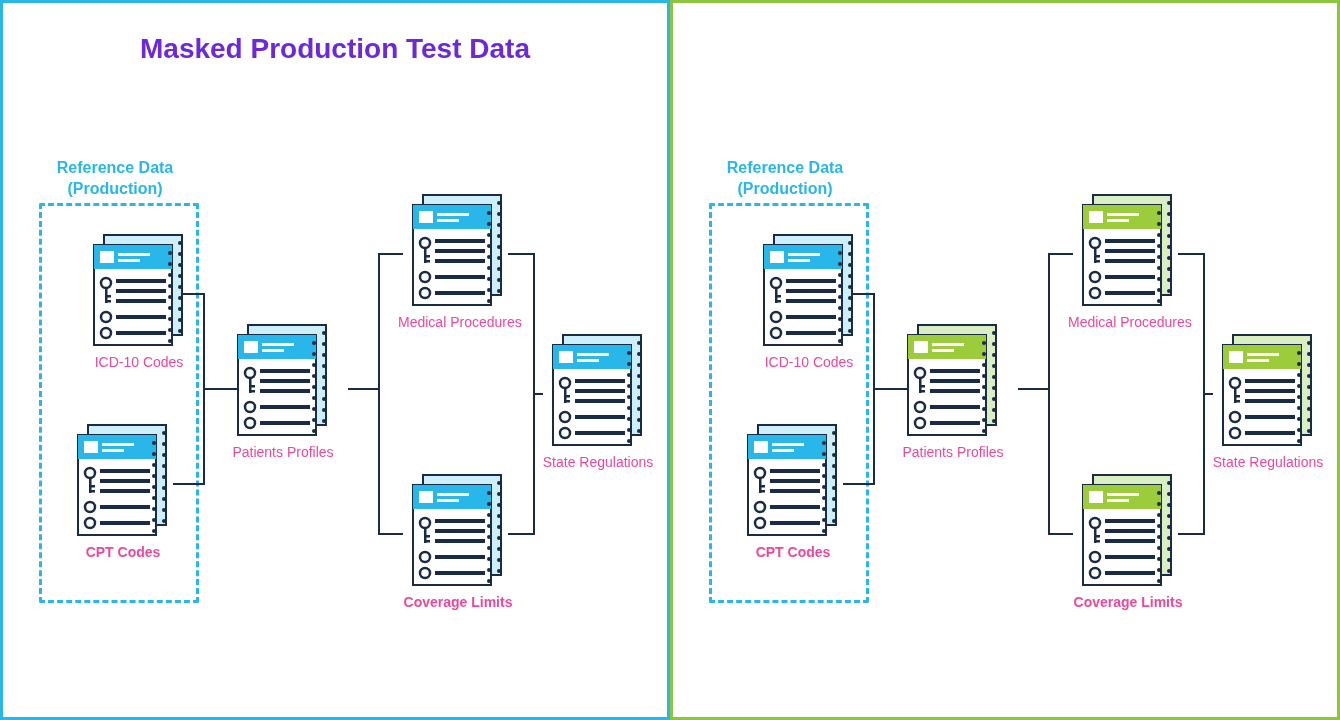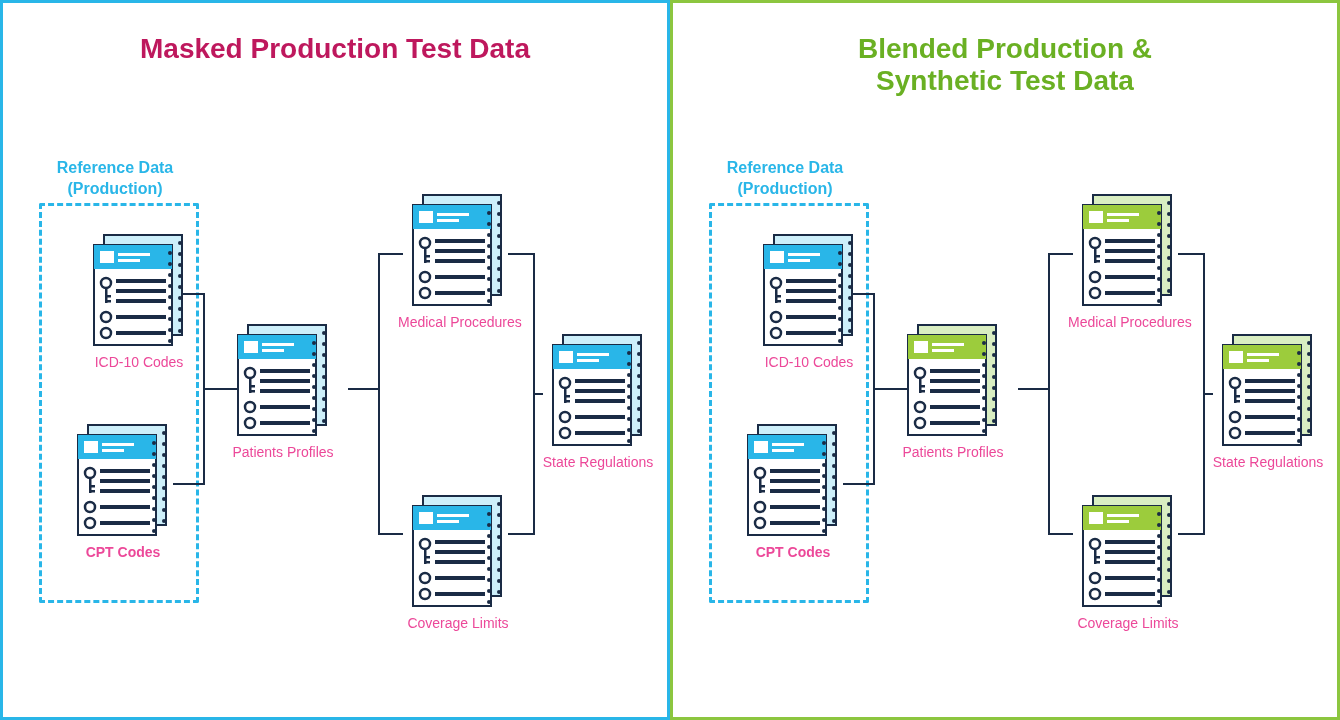--- a/index.html
+++ b/index.html
@@ -18,21 +18,21 @@
     padding: 30px 20px;
   }
   .panel-left { border-color: #29b6e8; }
   .panel-right { border-color: #8cc63f; }
   .panel-title {
     text-align: center;
     font-size: 28px;
     font-weight: 700;
     margin-bottom: 40px;
   }
-  .panel-left .panel-title { color: #be185d; }
+  .panel-left .panel-title { color: #6d28d9; }
   .panel-right .panel-title { color: #6ab023; }
   .ref-label {
     position: absolute;
     left: 42px;
     top: 155px;
     font-size: 16px;
     font-weight: 700;
     color: #29b6e8;
     text-align: center;
     line-height: 1.3;
@@ -56,21 +56,21 @@
     font-size: 14px;
     color: #ec4899;
     margin-top: 6px;
     white-space: nowrap;
   }
   
   .pos-icd   { left: 76px;  top: 230px; }
   .pos-cpt   { left: 60px;  top: 420px; font-weight: bold; }
   .pos-pat   { left: 220px; top: 320px; }
   .pos-med   { left: 395px; top: 190px; }
-  .pos-cov   { left: 395px; top: 491px; }
+  .pos-cov   { left: 395px; top: 470px; font-weight: bold; }
   .pos-state { left: 535px; top: 330px; }
 
   
   .conn {
     position: absolute;
     border-color: #1a2b45;
     border-style: solid;
     border-width: 0;
   }
   .h { border-top-width: 2px; height: 0; }
@@ -391,21 +391,20 @@
           <circle cx="78" cy="75" r="2" fill="#1a2b45"></circle>
           <circle cx="78" cy="86" r="2" fill="#1a2b45"></circle>
           <circle cx="78" cy="97" r="2" fill="#1a2b45"></circle>
           <circle cx="78" cy="108" r="2" fill="#1a2b45"></circle>
 </svg></span>
     <div class="caption">State Regulations</div>
   </div>
 </div>
 
 <div class="panel panel-right">
-  <h2 class="panel-title">Blended Production &amp;<br>Synthetic Test Data</h2>
   <div class="ref-label">Reference Data<br>(Production)</div>
   <div class="ref-box"></div>
 
   <div class="conn h" style="left:170px; top:290px; width:30px;"></div>
   <div class="conn h" style="left:170px; top:480px; width:30px;"></div>
   <div class="conn v" style="left:200px; top:290px; height:192px;"></div>
   <div class="conn h" style="left:200px; top:385px; width:35px;"></div>
 
   <div class="conn h" style="left:345px; top:385px; width:30px;"></div>
   <div class="conn v" style="left:375px; top:250px; height:282px;"></div>

